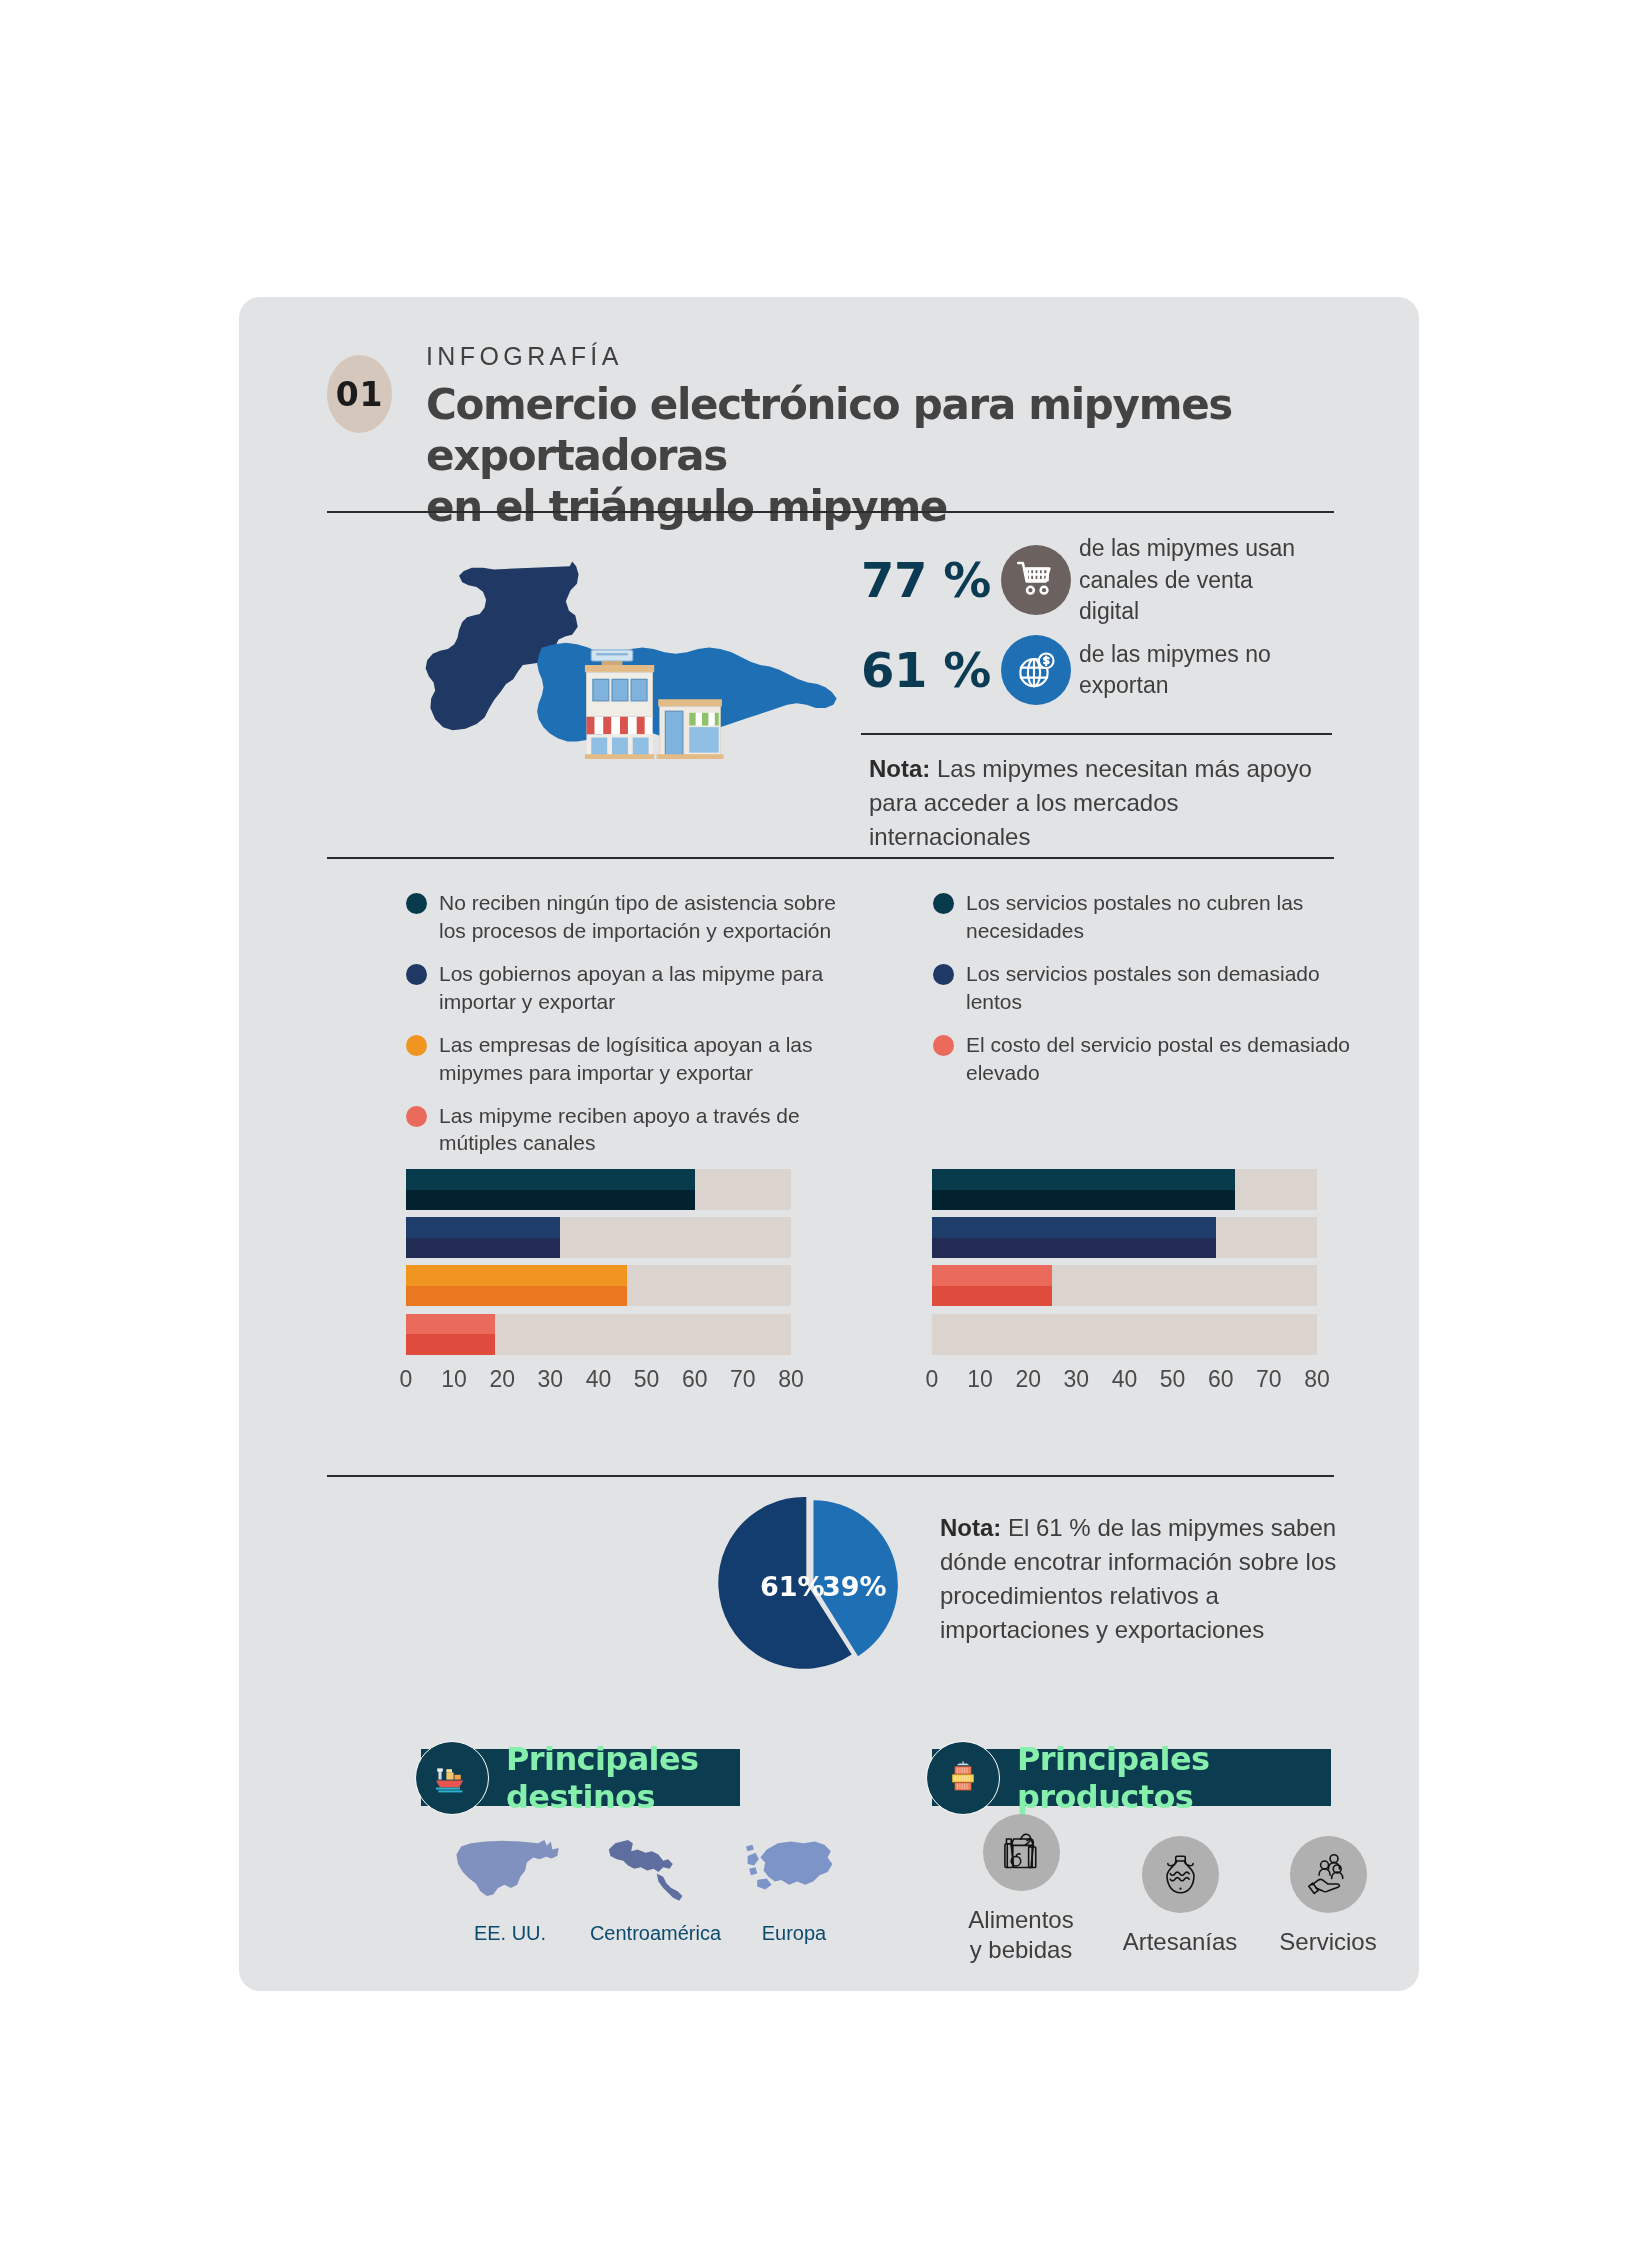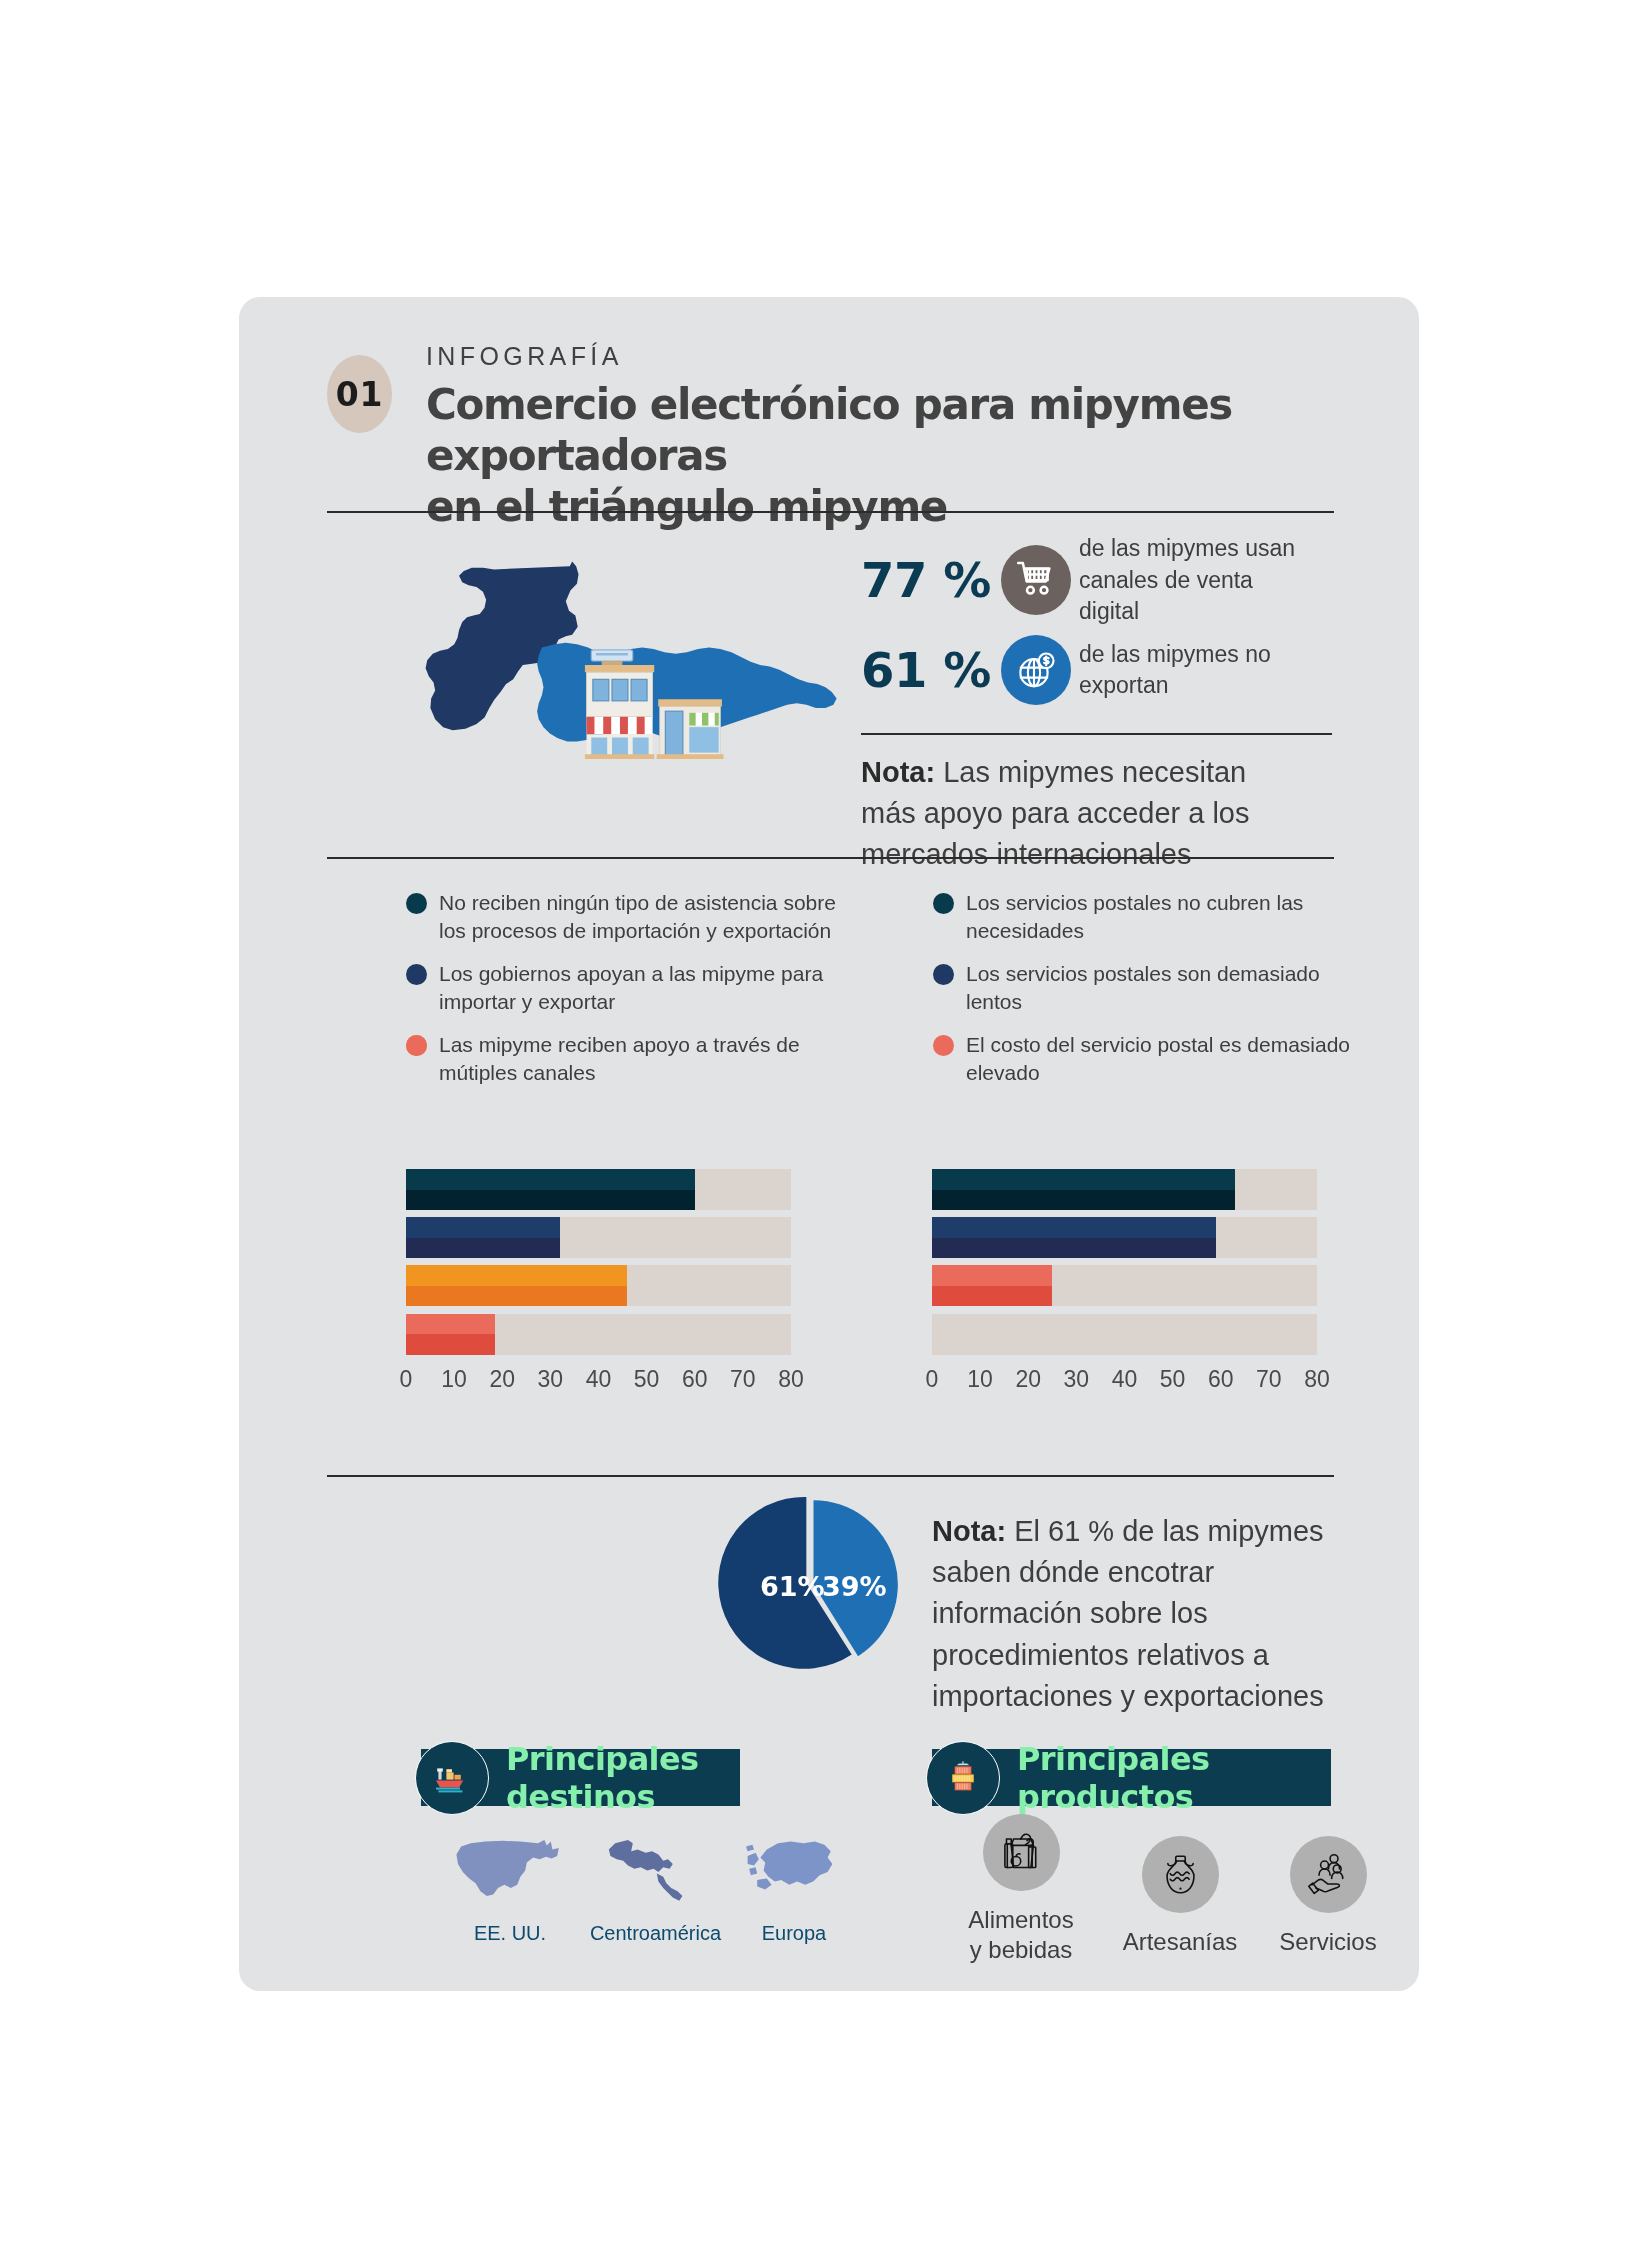--- a/index.html
+++ b/index.html
@@ -123,24 +123,25 @@
   .stat-lbl {
     margin-left: 8px;
     font-size: 23px;
     line-height: 1.37;
     color: #3e3e3e;
     font-family: "Liberation Sans", sans-serif;
   }
 
   .note {
     position: absolute;
-    font-size: 29px;
+    font-size: 24px;
     line-height: 1.42;
     color: #3e3e3e;
     font-family: "Liberation Sans", sans-serif;
+    margin-left: 8px;
   }
   .note b { font-weight: bold; color: #2b2b2b; }
 
   
   .legend {
     position: absolute;
     width: 447px;
   }
   .legend-item {
     position: relative;
@@ -383,20 +384,21 @@
       <div class="legend-item">
         <span class="legend-dot" style="background:#073b4c;"></span>
         <span>No reciben ningún tipo de asistencia sobre los procesos de importación y exportación</span>
       </div>
       <div class="legend-item">
         <span class="legend-dot" style="background:#1f3864;"></span>
         <span>Los gobiernos apoyan a las mipyme para importar y exportar</span>
       </div>
       <div class="legend-item">
         <span class="legend-dot" style="background:#f0951f;"></span>
+        <span>Las empresas de logísitica apoyan a las mipymes para importar y exportar</span>
       </div>
       <div class="legend-item">
         <span class="legend-dot" style="background:#ea6a5c;"></span>
         <span>Las mipyme reciben apoyo a través de mútiples canales</span>
       </div>
     </div>
 
     <div class="legend" style="left:694px; top:592px;">
       <div class="legend-item">
         <span class="legend-dot" style="background:#073b4c;"></span>

